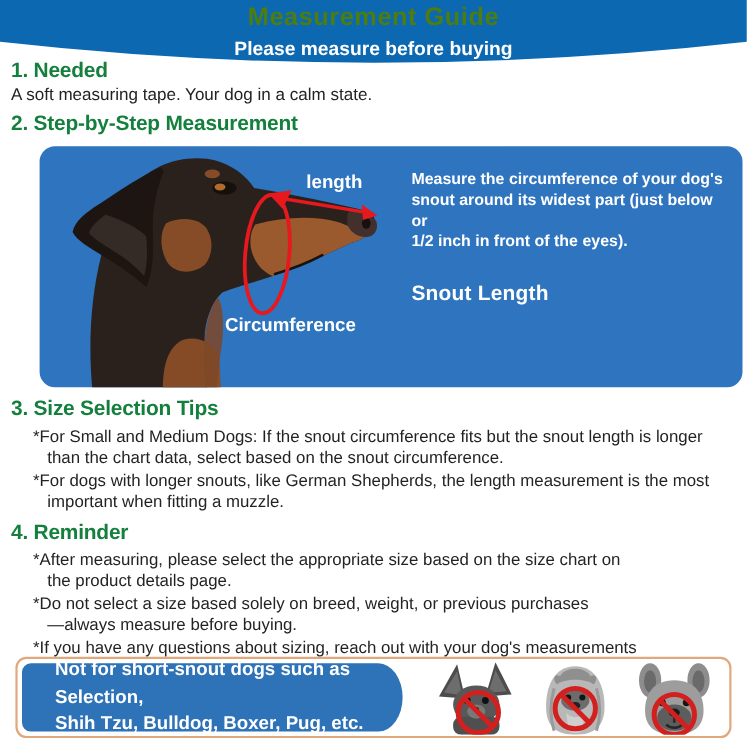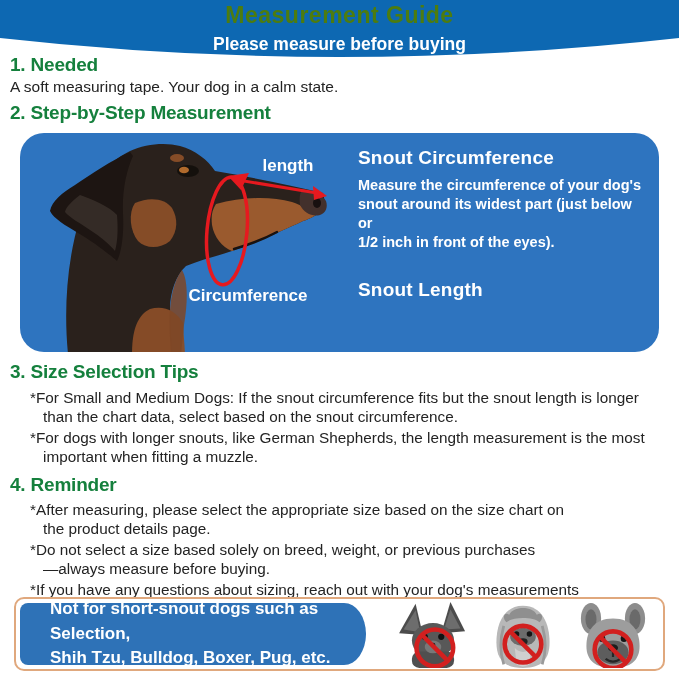--- a/index.html
+++ b/index.html
@@ -20,22 +20,22 @@
     position:absolute; left:0; top:34px; width:100%; text-align:center;
     color:#ffffff; font-size:17.5px; font-weight:700;
   }
   
   .sec-h { position:absolute; left:10px; font-size:19px; font-weight:700; color:#15803d; letter-spacing:-0.2px; }
   .sec-body { position:absolute; left:10px; font-size:15.5px; color:#232323; }
   .bullets { position:absolute; left:30px; width:640px; font-size:15.3px; color:#232323; line-height:1.27; }
   .bullet { padding-left:13px; text-indent:-13px; white-space:pre-line; margin-bottom:1px; }
   
   .mbox {
-    position:absolute; left:20px; top:133px; width:639px; height:219px;
-    background:#2e74bf; border-radius:24px; overflow:hidden;
+    position:absolute; left:36px; top:133px; width:639px; height:219px;
+    background:#2e74bf; border-radius:14px; overflow:hidden;
   }
   .mbox .dog-diagram { position:absolute; left:0; top:0; }
   .mbox .mtext { position:absolute; left:338px; top:14px; width:292px; color:#ffffff; }
   .mtext .mt-h { font-size:19px; font-weight:800; letter-spacing:0.2px; }
   .mtext .mt-b { font-size:14.5px; font-weight:700; line-height:1.32; margin-top:7px; white-space:pre-line; }
   .mtext .gap { height:26px; }
   
   .note {
     position:absolute; left:14px; top:597px; width:651px; height:74px;
     border:2px solid #e0a87d; border-radius:10px; background:#ffffff;
@@ -103,21 +103,20 @@
         <line x1="218" y1="47" x2="297" y2="60" stroke="#e6191f" stroke-width="3"></line>
         <polygon points="208,43 229,40 221,57"></polygon>
         <polygon points="307,63 293,53 294,67"></polygon>
       </g>
 
       <text x="268" y="38" text-anchor="middle" fill="#ffffff" font-size="17" font-weight="bold" font-family="Liberation Sans, sans-serif">length</text>
       <text x="228" y="168" text-anchor="middle" fill="#ffffff" font-size="17" font-weight="bold" font-family="Liberation Sans, sans-serif">Circumference</text>
     </svg>
 
     <div class="mtext">
-      <div class="mt-h">Snout Circumference</div>
       <div class="mt-b">Measure the circumference of your dog's
 snout around its widest part (just below or
 1/2 inch in front of the eyes).</div>
       <div class="gap"></div>
       <div class="mt-h">Snout Length</div>
     </div>
   </div>
 
   <div class="sec-h" style="top:361px;">3. Size Selection Tips</div>
   <div class="bullets" style="top:388px;">

